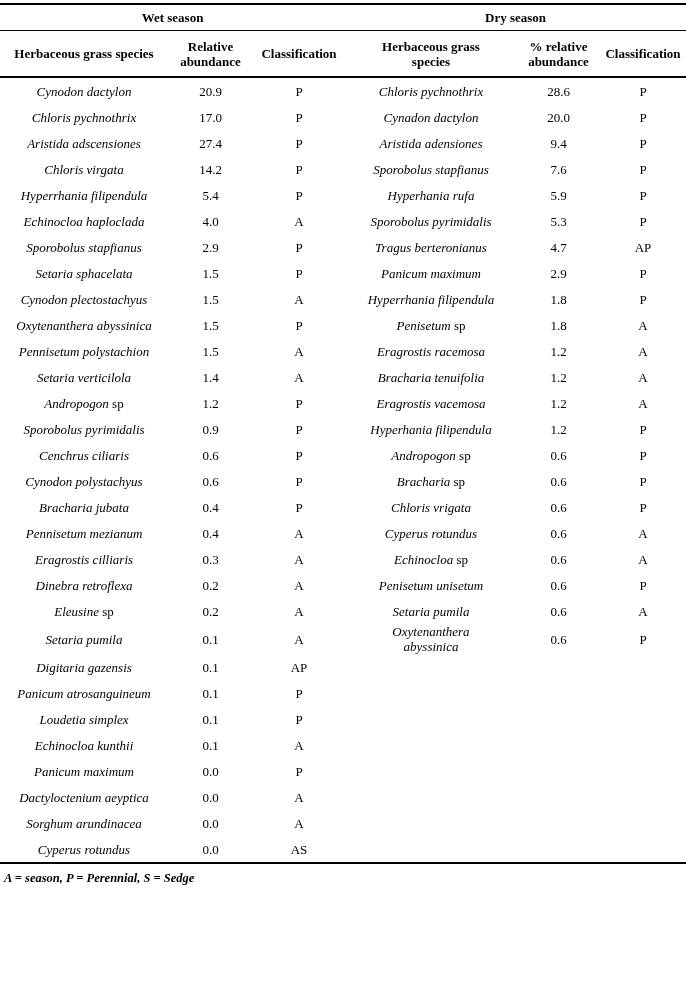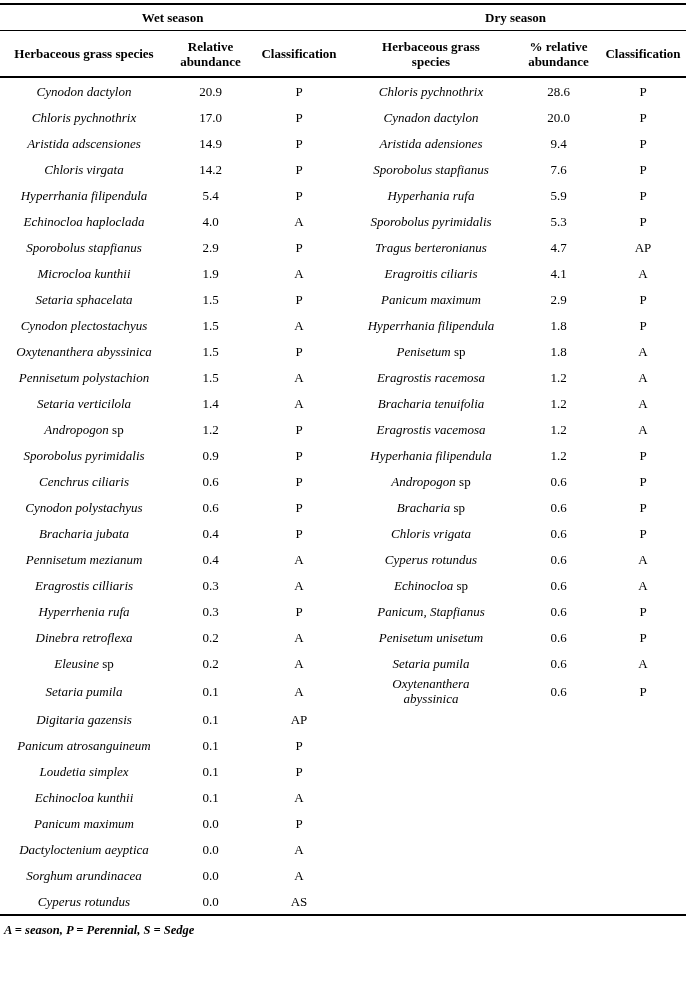--- a/index.html
+++ b/index.html
@@ -105,21 +105,21 @@
         <tr>
           <td class="species"><i>Chloris pychnothrix</i></td>
           <td>17.0</td>
           <td>P</td>
           <td class="species"><i>Cynadon dactylon</i></td>
           <td>20.0</td>
           <td>P</td>
         </tr>
         <tr>
           <td class="species"><i>Aristida adscensiones</i></td>
-          <td>14.9</td>
+          <td>27.4</td>
           <td>P</td>
           <td class="species"><i>Aristida adensiones</i></td>
           <td>9.4</td>
           <td>P</td>
         </tr>
         <tr>
           <td class="species"><i>Chloris virgata</i></td>
           <td>14.2</td>
           <td>P</td>
           <td class="species"><i>Sporobolus stapfianus</i></td>
@@ -144,28 +144,20 @@
         </tr>
         <tr>
           <td class="species"><i>Sporobolus stapfianus</i></td>
           <td>2.9</td>
           <td>P</td>
           <td class="species"><i>Tragus berteronianus</i></td>
           <td>4.7</td>
           <td>AP</td>
         </tr>
         <tr>
-          <td class="species"><i>Microcloa kunthii</i></td>
-          <td>1.9</td>
-          <td>A</td>
-          <td class="species"><i>Eragroitis ciliaris</i></td>
-          <td>4.1</td>
-          <td>A</td>
-        </tr>
-        <tr>
           <td class="species"><i>Setaria sphacelata</i></td>
           <td>1.5</td>
           <td>P</td>
           <td class="species"><i>Panicum maximum</i></td>
           <td>2.9</td>
           <td>P</td>
         </tr>
         <tr>
           <td class="species"><i>Cynodon plectostachyus</i></td>
           <td>1.5</td>
@@ -246,28 +238,20 @@
           <td>0.6</td>
           <td>A</td>
         </tr>
         <tr>
           <td class="species"><i>Eragrostis cilliaris</i></td>
           <td>0.3</td>
           <td>A</td>
           <td class="species"><i>Echinocloa</i><span class="sp-suffix"> sp</span></td>
           <td>0.6</td>
           <td>A</td>
-        </tr>
-        <tr>
-          <td class="species"><i>Hyperrhenia rufa</i></td>
-          <td>0.3</td>
-          <td>P</td>
-          <td class="species"><i>Panicum, Stapfianus</i></td>
-          <td>0.6</td>
-          <td>P</td>
         </tr>
         <tr>
           <td class="species"><i>Dinebra retroflexa</i></td>
           <td>0.2</td>
           <td>A</td>
           <td class="species"><i>Penisetum unisetum</i></td>
           <td>0.6</td>
           <td>P</td>
         </tr>
         <tr>

